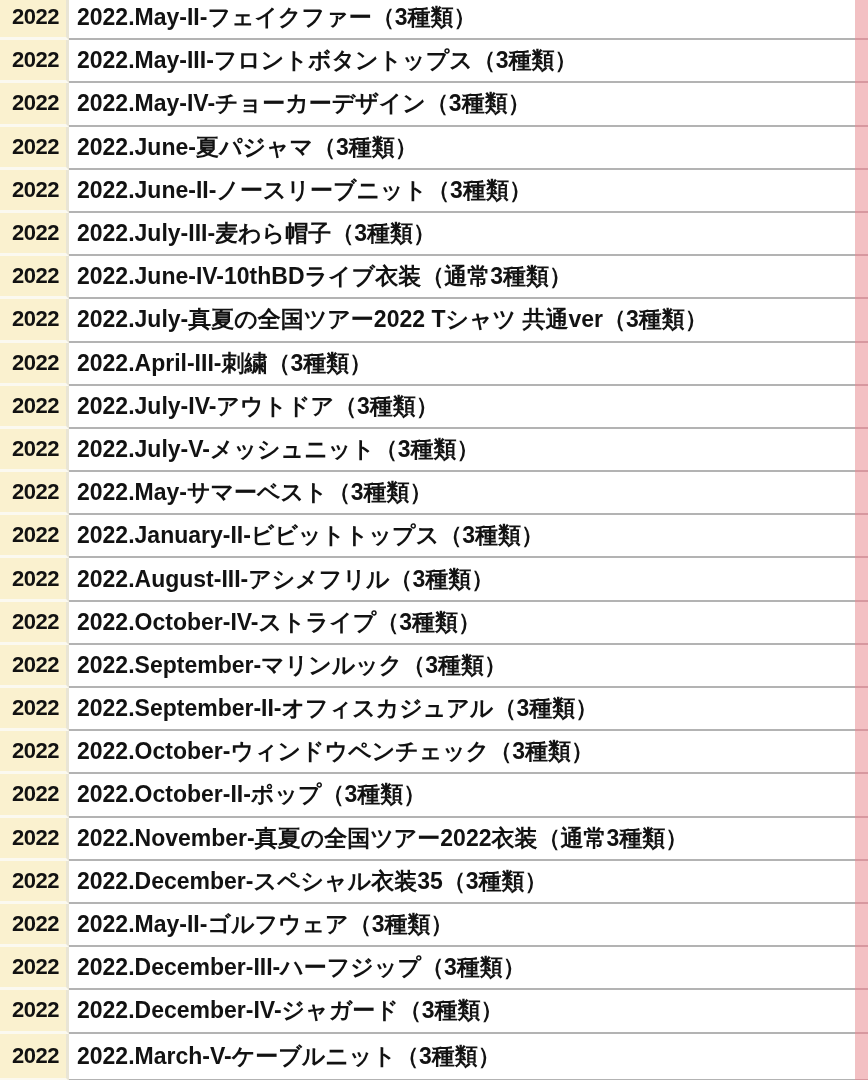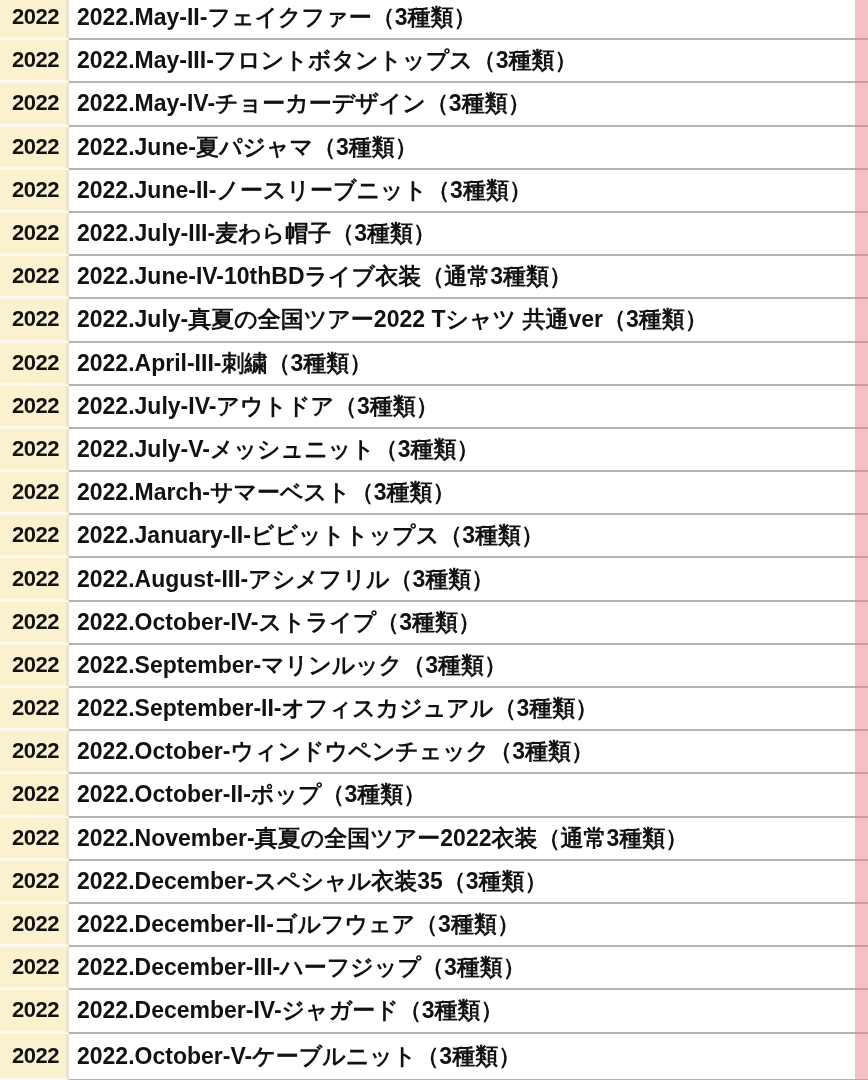--- a/index.html
+++ b/index.html
@@ -110,21 +110,21 @@
       <div class="item-cell">2022.July-IV-アウトドア（3種類）</div>
       <div class="next-col-cell"></div>
     </div>
     <div class="row">
       <div class="year-cell">2022</div>
       <div class="item-cell">2022.July-V-メッシュニット（3種類）</div>
       <div class="next-col-cell"></div>
     </div>
     <div class="row">
       <div class="year-cell">2022</div>
-      <div class="item-cell">2022.March-サマーベスト（3種類）</div>
+      <div class="item-cell">2022.May-サマーベスト（3種類）</div>
       <div class="next-col-cell"></div>
     </div>
     <div class="row">
       <div class="year-cell">2022</div>
       <div class="item-cell">2022.January-II-ビビットトップス（3種類）</div>
       <div class="next-col-cell"></div>
     </div>
     <div class="row">
       <div class="year-cell">2022</div>
       <div class="item-cell">2022.August-III-アシメフリル（3種類）</div>
@@ -160,31 +160,31 @@
       <div class="item-cell">2022.November-真夏の全国ツアー2022衣装（通常3種類）</div>
       <div class="next-col-cell"></div>
     </div>
     <div class="row">
       <div class="year-cell">2022</div>
       <div class="item-cell">2022.December-スペシャル衣装35（3種類）</div>
       <div class="next-col-cell"></div>
     </div>
     <div class="row">
       <div class="year-cell">2022</div>
-      <div class="item-cell">2022.December-II-ゴルフウェア（3種類）</div>
+      <div class="item-cell">2022.May-II-ゴルフウェア（3種類）</div>
       <div class="next-col-cell"></div>
     </div>
     <div class="row">
       <div class="year-cell">2022</div>
       <div class="item-cell">2022.December-III-ハーフジップ（3種類）</div>
       <div class="next-col-cell"></div>
     </div>
     <div class="row">
       <div class="year-cell">2022</div>
       <div class="item-cell">2022.December-IV-ジャガード（3種類）</div>
       <div class="next-col-cell"></div>
     </div>
     <div class="row">
       <div class="year-cell">2022</div>
-      <div class="item-cell">2022.October-V-ケーブルニット（3種類）</div>
+      <div class="item-cell">2022.March-V-ケーブルニット（3種類）</div>
       <div class="next-col-cell"></div>
     </div>
   </div>
 
 </body></html>

